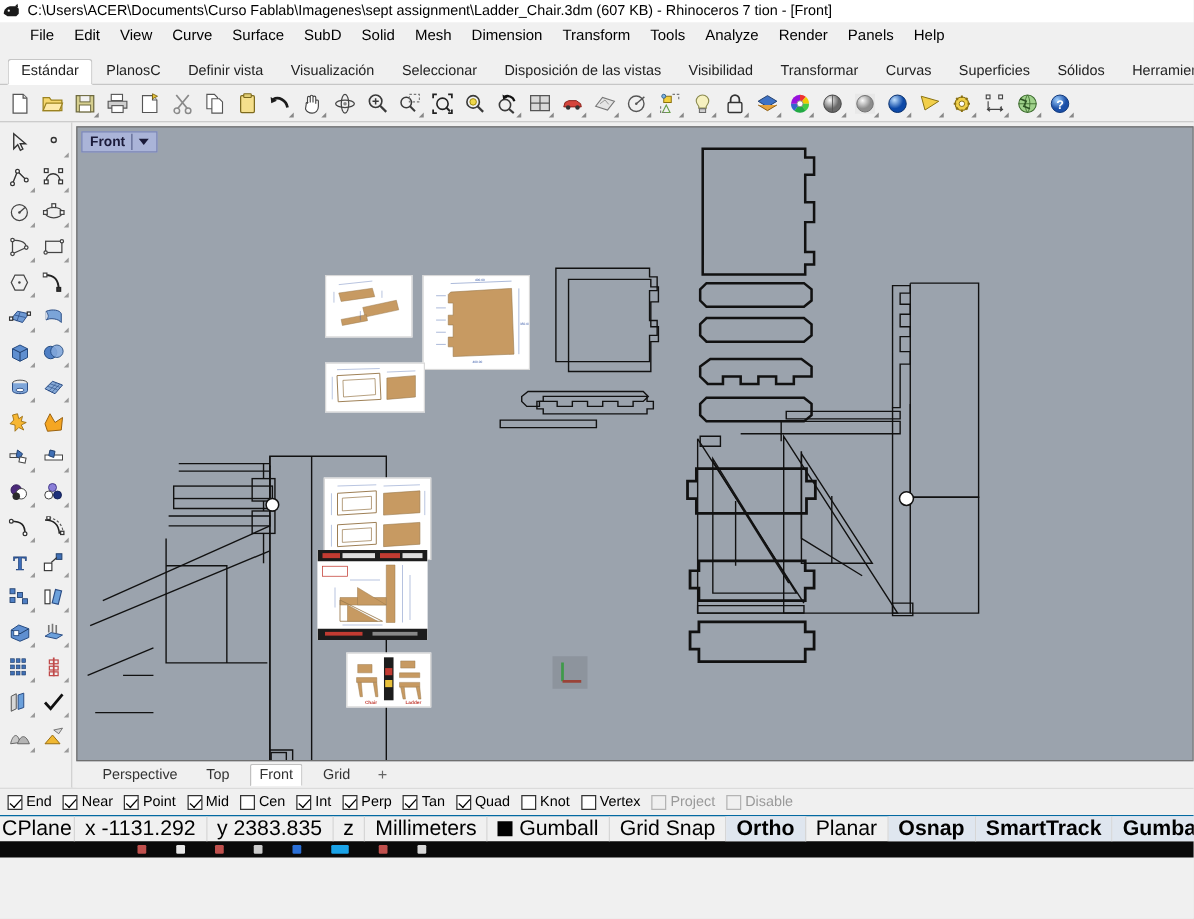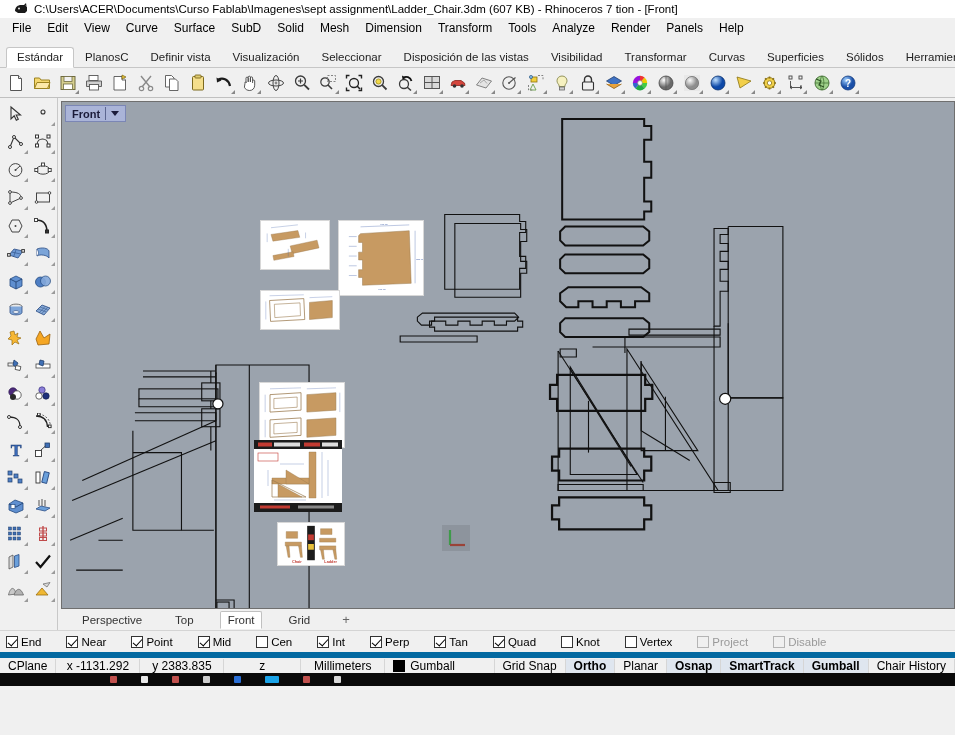--- a/index.html
+++ b/index.html
@@ -7,32 +7,32 @@
     width: 955px; height: 735px;
     overflow: hidden;
     font-family: "Liberation Sans", sans-serif;
     background: #f0f0f0;
   }
   #app { position: relative; width: 955px; height: 735px; background: #f0f0f0; }
 
   
   .titlebar {
     height: 18px; background: #ffffff; display: flex; align-items: center;
-    padding-left: 14px; font-size: 11.5px; color: #000;
+    padding-left: 2px; font-size: 11.5px; color: #000;
   }
   .rhino-logo {
     width: 15px; height: 15px; flex: 0 0 15px; margin-right: 5px;
     position: relative;
   }
   .rhino-logo svg { display: block; }
 
   
   .menubar {
     height: 20px; background: #f0f0f0; display: flex; align-items: center;
-    padding-left: 4px; font-size: 12px; color: #000;
+    padding-left: 16px; font-size: 12px; color: #000;
   }
   .menubar .mi { padding: 2px 8px; white-space: nowrap; cursor: default; }
 
   
   .cmdarea {
     background: #ffffff; border-top: 1px solid #dcdcdc; border-bottom: 1px solid #b8b8b8;
     padding: 2px 4px 1px 4px; height: 40px;
   }
   .cmdhistory { font-size: 12px; color: #000; line-height: 16px; height: 17px;
     border-bottom: 1px solid #e4e4e4; white-space: nowrap; overflow: hidden;}
@@ -89,48 +89,48 @@
   .vplabel {
     position: absolute; left: 3px; top: 3px; background: #aab4d8;
     border: 1px solid #7b86b5; font-size: 11px; font-weight: bold; color: #1b1b3a;
     padding: 1px 2px 1px 6px; display: flex; align-items: center; gap: 5px;
     z-index: 10;
   }
   .vplabel .divider { width: 1px; height: 13px; background: #5c6690; }
   .vplabel .caret { width: 0; height: 0; border-left: 4px solid transparent;
     border-right: 4px solid transparent; border-top: 5px solid #1b1b3a; margin-right: 4px;}
   .viewtabs {
-    height: 21px; display: flex; align-items: center; gap: 19px;
+    height: 21px; display: flex; align-items: center; gap: 9px;
     font-size: 11.5px; color: #333; padding-left: 14px; background: #f0f0f0;
   }
   .viewtabs .vt { padding: 2px 7px; cursor: default; }
   .viewtabs .vt.active { background: #ffffff; border: 1px solid #c0c0c0;
     border-bottom-color: #ffffff; border-radius: 2px 2px 0 0; }
   .viewtabs .plus { font-size: 13px; color: #666; padding: 0 6px; }
 
   
   .osnapbar {
     height: 22px; background: #f0f0f0; display: flex; align-items: center;
-    font-size: 11.5px; color: #000; padding-left: 6px; gap: 25px;
+    font-size: 11.5px; color: #000; padding-left: 6px; gap: 9px;
     border-top: 1px solid #d4d4d4;
   }
   .osnapbar .os { display: flex; align-items: center; gap: 3px; cursor: default;}
   .cbx { width: 12px; height: 12px; border: 1px solid #333; background: #fff;
     display: inline-block; position: relative; flex: 0 0 12px;}
   .cbx.on::after {
     content: ""; position: absolute; left: 3px; top: 0px; width: 4px; height: 8px;
     border: solid #000; border-width: 0 1.6px 1.6px 0; transform: rotate(42deg);
   }
   .cbx.dis { border-color: #b4b4b4; background: #f0f0f0; }
   .os.disabled { color: #9a9a9a; }
 
   
   .statusbar {
-    height: 21px; background: #f0f0f0; display: flex; align-items: center;
-    font-size: 12px; color: #000; border-top: 6px solid #0369a1;
+    height: 21px; background: #f0f0f0; display: flex; align-items: flex-end;
+    font-size: 17px; color: #000; border-top: 1px solid #0369a1;
   }
   .statusbar .cell {
     display: flex; align-items: center; justify-content: center;
     border-right: 1px solid #d6d6d6; padding: 0 8px; white-space: nowrap;
   }
   .statusbar .cell.bold { font-weight: bold; background: #dfe6ef; }
   .statusbar .cell.tgl { background: #dfe6ef; }
   .swatch { width: 12px; height: 12px; background: #000; margin-right: 5px; flex:0 0 12px;}
 
   

